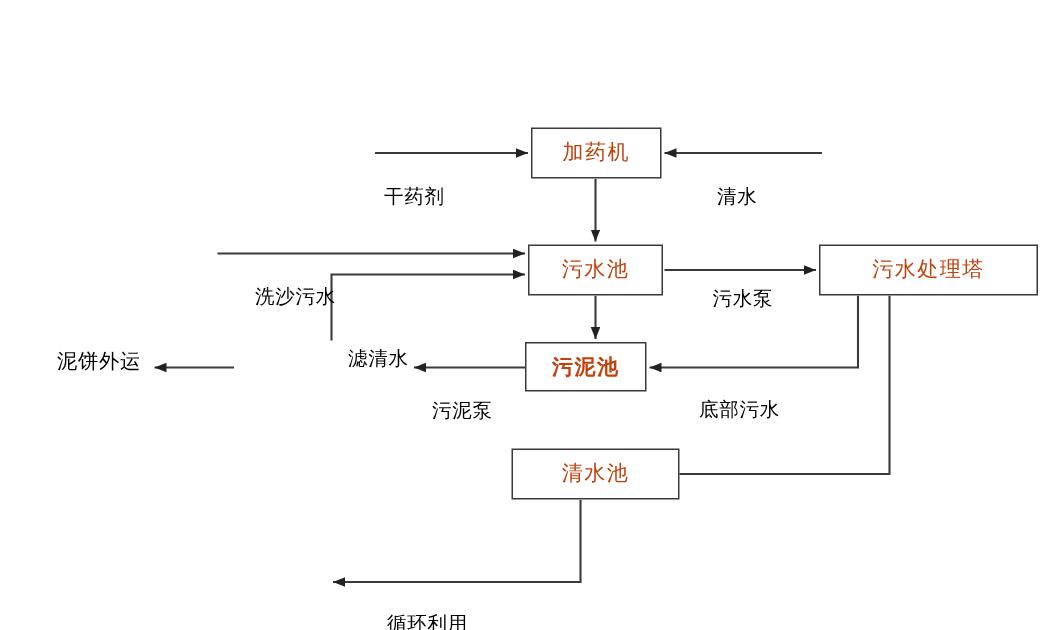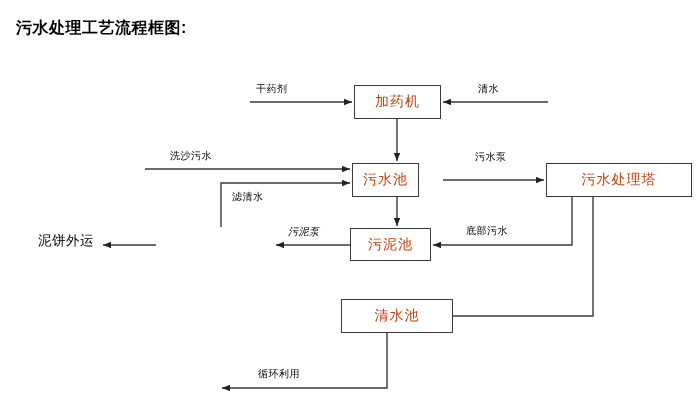--- a/index.html
+++ b/index.html
@@ -42,39 +42,39 @@
     color: #c2410c;
     font-size: 14px;
     display: flex;
     align-items: center;
     justify-content: center;
     white-space: nowrap;
     letter-spacing: 1px;
   }
   .edge-label {
     position: absolute;
-    font-size: 10px;
+    font-size: 13px;
     color: #000000;
     white-space: nowrap;
     letter-spacing: 0.5px;
+    margin-top: 40px;
   }
   .ext-label {
     position: absolute;
     font-size: 13.5px;
     color: #000000;
     white-space: nowrap;
     letter-spacing: 0.5px;
   }
 </style>
 </head>
 <body>
 
 <div id="canvas">
 
-  <div id="title">污水处理工艺流程框图:</div>
 
   <svg id="wires" viewBox="0 0 700 420" xmlns="http://www.w3.org/2000/svg">
     <defs>
       <marker id="arr" markerWidth="9" markerHeight="9" refX="8" refY="3.2" orient="auto" markerUnits="userSpaceOnUse">
         <path d="M0,0 L8,3.2 L0,6.4 z" fill="#222222"></path>
       </marker>
     </defs>
     <g stroke="#3a3a3a" stroke-width="1.4" fill="none" marker-end="url(#arr)">
 
       <path d="M250,102 L352,102"></path>
@@ -100,41 +100,41 @@
       <path d="M593,197 L593,316 L434,316"></path>
 
       <path d="M387,333 L387,388 L222,388"></path>
     </g>
   </svg>
 
   <div class="node" style="left:354px; top:85px; width:87px; height:34px;">
     <span>加药机</span>
   </div>
 
-  <div class="node" style="left:352px; top:163px; width:67px; height:34px;">
+  <div class="node" style="left:352px; top:163px; width:90px; height:34px;">
     <span>污水池</span>
   </div>
 
   <div class="node" style="left:546px; top:163px; width:146px; height:34px;">
     <span>污水处理塔</span>
   </div>
 
 
-  <div class="node" style="left:350px; top:228px; width:81px; height:33px;">
+  <div class="node" style="left:350px; top:228px; width:81px; height:33px;font-weight:bold;">
     <span>污泥池</span>
   </div>
 
   <div class="node" style="left:341px; top:299px; width:112px; height:34px;">
     <span>清水池</span>
   </div>
 
   <div class="edge-label" style="left:256px; top:82px;">干药剂</div>
   <div class="edge-label" style="left:478px; top:82px;">清水</div>
   <div class="edge-label" style="left:170px; top:149px;">洗沙污水</div>
   <div class="edge-label" style="left:232px; top:190px;">滤清水</div>
   <div class="edge-label" style="left:475px; top:150px;">污水泵</div>
-  <div class="edge-label" style="left:288px; top:225px;font-style:italic;">污泥泵</div>
+  <div class="edge-label" style="left:288px; top:225px;">污泥泵</div>
   <div class="edge-label" style="left:466px; top:224px;text-align:center;">底部污水</div>
   <div class="edge-label" style="left:258px; top:367px;">循环利用</div>
 
   <div class="ext-label" style="left:14px; top:232px;margin-left:24px;">泥饼外运</div>
 
 </div>
 
 </body></html>

